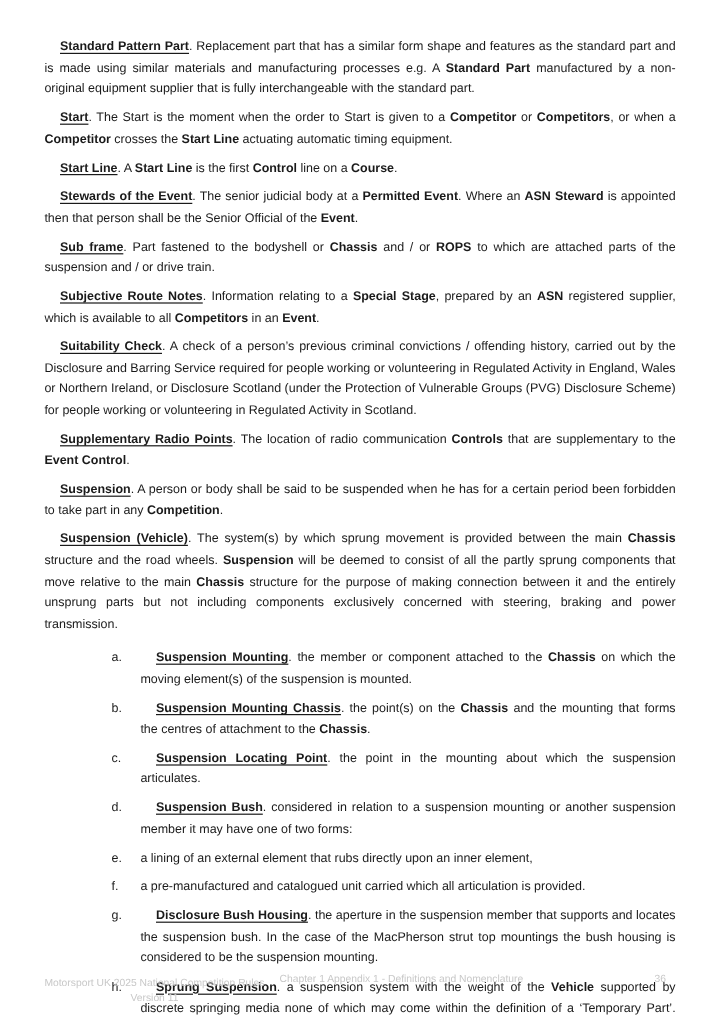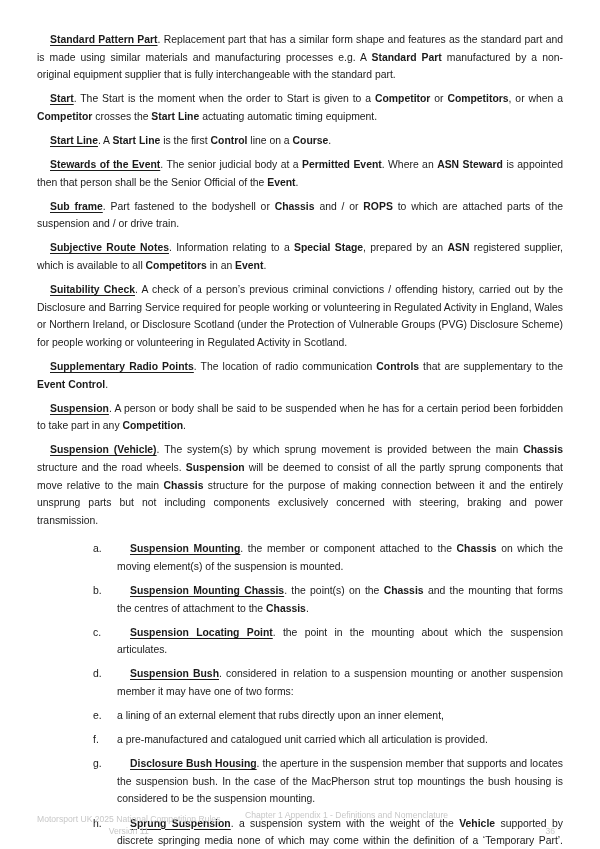--- a/index.html
+++ b/index.html
@@ -9,22 +9,22 @@
              font-size: 10.4px; line-height: 17.6px; text-align: justify; }
   .def { margin: 0 0 6.5px 0; }
   .term { font-weight: bold; text-decoration: underline; text-underline-offset: 1.5px; margin-left: 13px; }
   b { font-weight: bold; }
   .list { margin: 11px 0 7px 0; padding: 0; list-style: none; }
   .list li { position: relative; padding-left: 80px; margin: 0 0 6.5px 0; }
   .list .letter { position: absolute; left: 56px; top: 0; }
   .footer { position: absolute; top: 809px; left: 37px; width: 526px; font-size: 8.6px;
             line-height: 12px; color: #c8c8c8; }
   .footer .left { position: absolute; left: 0; top: 4px; text-align: center; }
-  .footer .mid { position: absolute; left: 208px; top: 0; }
-  .footer .right { position: absolute; right: 8px; top: 16px; }
+  .footer .mid { position: absolute; left: 196px; top: 0; }
+  .footer .right { position: absolute; right: 8px; top: 0; }
 </style>
 </head>
 <body>
 
 <div class="content" id="content">
     <p class="def"><span class="term">Standard Pattern Part</span><span>. Replacement part that has a similar form shape and features as the standard part and is made using similar materials and manufacturing processes e.g. A </span><b>Standard Part</b><span> manufactured by a non-original equipment supplier that is fully interchangeable with the standard part.</span></p>
     <p class="def"><span class="term">Start</span><span>. The Start is the moment when the order to Start is given to a </span><b>Competitor</b><span> or </span><b>Competitors</b><span>, or when a </span><b>Competitor</b><span> crosses the </span><b>Start Line</b><span> actuating automatic timing equipment.</span></p>
     <p class="def"><span class="term">Start Line</span><span>. A </span><b>Start Line</b><span> is the first </span><b>Control</b><span> line on a </span><b>Course</b><span>.</span></p>
     <p class="def"><span class="term">Stewards of the Event</span><span>. The senior judicial body at a </span><b>Permitted Event</b><span>. Where an </span><b>ASN Steward</b><span> is appointed then that person shall be the Senior Official of the </span><b>Event</b><span>.</span></p>
     <p class="def"><span class="term">Sub frame</span><span>. Part fastened to the bodyshell or </span><b>Chassis</b><span> and / or </span><b>ROPS</b><span> to which are attached parts of the suspension and / or drive train.</span></p>

